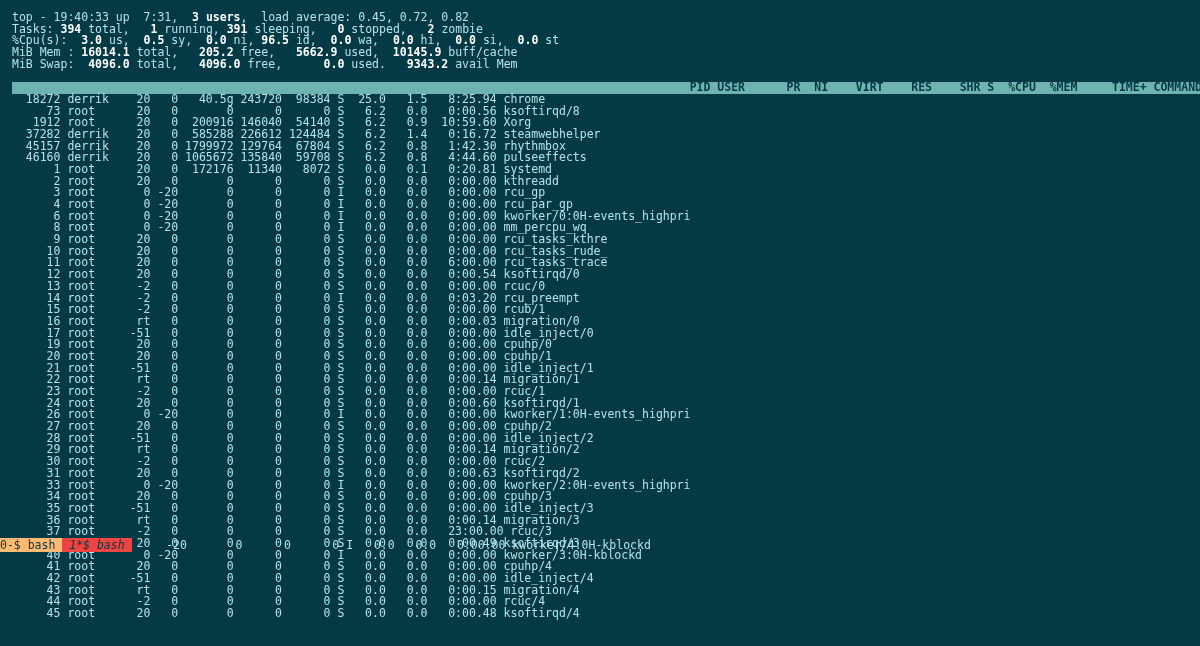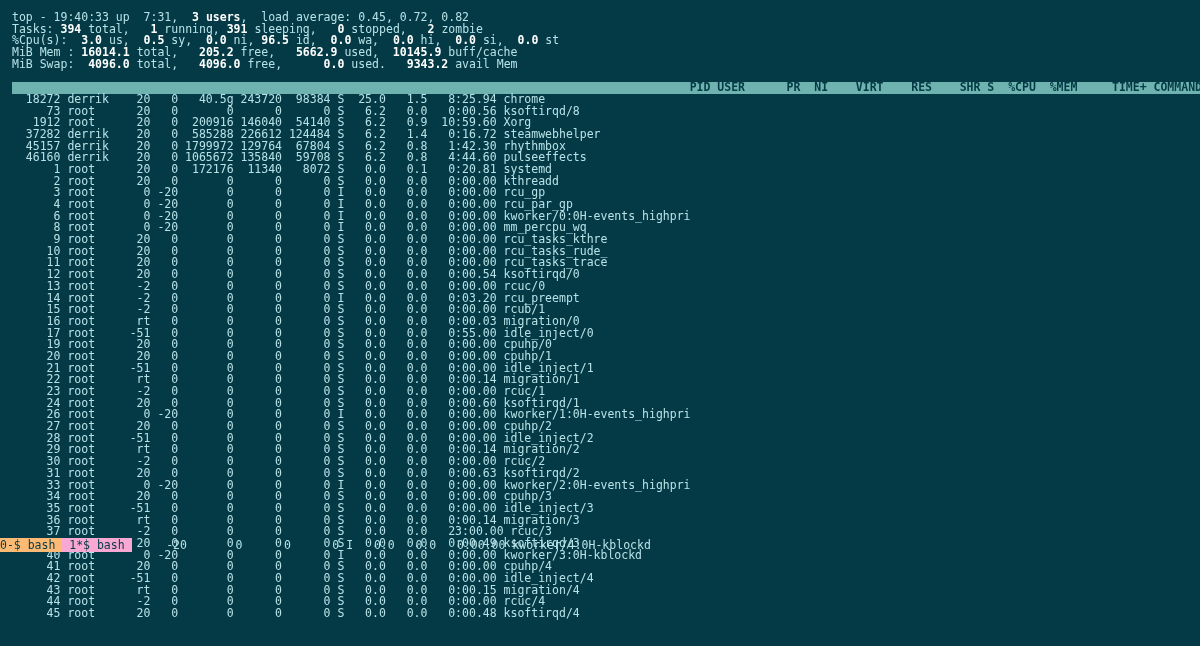--- a/index.html
+++ b/index.html
@@ -30,21 +30,21 @@
   .row-highlight { font-weight: bold; color: #ffffff; }
   .statusbar {
     position: absolute;
     bottom: 0;
     left: 0;
     height: 11.7px;
     white-space: pre;
     color: #b7e2e7;
   }
   .tab-inactive { background: #fdba74; color: #033a46; }
-  .tab-active   { background: #f9a8d4; color: #033a46; }
+  .tab-active   { background: #ef4444; color: #033a46; font-style: italic; }
 </style>
 </head>
 <body>
 
 <div class="terminal">
 
   <div class="line"><span class="dim">top - </span><span class="dim">19:40:33</span><span class="dim"> up  7:31,  </span><span class="bold">3 users</span><span class="dim">,  load average: </span><span class="dim">0.45, 0.72, 0.82</span></div>
 
   <div class="line"><span class="dim">Tasks: </span><span class="bold">394</span><span class="dim"> total,   </span><span class="bold">1</span><span class="dim"> running, </span><span class="bold">391</span><span class="dim"> sleeping,   </span><span class="bold">0</span><span class="dim"> stopped,   </span><span class="bold">2</span><span class="dim"> zombie</span></div>
 
@@ -66,27 +66,27 @@
       <div class="line"><span class="dim">  45157 derrik    20   0 1799972 129764  67804 S   6.2   0.8   1:42.30 rhythmbox</span></div>
       <div class="line"><span class="dim">  46160 derrik    20   0 1065672 135840  59708 S   6.2   0.8   4:44.60 pulseeffects</span></div>
       <div class="line"><span class="dim">      1 root      20   0  172176  11340   8072 S   0.0   0.1   0:20.81 systemd</span></div>
       <div class="line"><span class="dim">      2 root      20   0       0      0      0 S   0.0   0.0   0:00.00 kthreadd</span></div>
       <div class="line"><span class="dim">      3 root       0 -20       0      0      0 I   0.0   0.0   0:00.00 rcu_gp</span></div>
       <div class="line"><span class="dim">      4 root       0 -20       0      0      0 I   0.0   0.0   0:00.00 rcu_par_gp</span></div>
       <div class="line"><span class="dim">      6 root       0 -20       0      0      0 I   0.0   0.0   0:00.00 kworker/0:0H-events_highpri</span></div>
       <div class="line"><span class="dim">      8 root       0 -20       0      0      0 I   0.0   0.0   0:00.00 mm_percpu_wq</span></div>
       <div class="line"><span class="dim">      9 root      20   0       0      0      0 S   0.0   0.0   0:00.00 rcu_tasks_kthre</span></div>
       <div class="line"><span class="dim">     10 root      20   0       0      0      0 S   0.0   0.0   0:00.00 rcu_tasks_rude_</span></div>
-      <div class="line"><span class="dim">     11 root      20   0       0      0      0 S   0.0   0.0   0:00.00 rcu_tasks_trace</span></div>
+      <div class="line"><span class="dim">     11 root      20   0       0      0      0 S   0.0   0.0   6:00.00 rcu_tasks_trace</span></div>
       <div class="line"><span class="dim">     12 root      20   0       0      0      0 S   0.0   0.0   0:00.54 ksoftirqd/0</span></div>
       <div class="line"><span class="dim">     13 root      -2   0       0      0      0 S   0.0   0.0   0:00.00 rcuc/0</span></div>
       <div class="line"><span class="dim">     14 root      -2   0       0      0      0 I   0.0   0.0   0:03.20 rcu_preempt</span></div>
       <div class="line"><span class="dim">     15 root      -2   0       0      0      0 S   0.0   0.0   0:00.00 rcub/1</span></div>
       <div class="line"><span class="dim">     16 root      rt   0       0      0      0 S   0.0   0.0   0:00.03 migration/0</span></div>
-      <div class="line"><span class="dim">     17 root     -51   0       0      0      0 S   0.0   0.0   0:55.00 idle_inject/0</span></div>
+      <div class="line"><span class="dim">     17 root     -51   0       0      0      0 S   0.0   0.0   0:00.00 idle_inject/0</span></div>
       <div class="line"><span class="dim">     19 root      20   0       0      0      0 S   0.0   0.0   0:00.00 cpuhp/0</span></div>
       <div class="line"><span class="dim">     20 root      20   0       0      0      0 S   0.0   0.0   0:00.00 cpuhp/1</span></div>
       <div class="line"><span class="dim">     21 root     -51   0       0      0      0 S   0.0   0.0   0:00.00 idle_inject/1</span></div>
       <div class="line"><span class="dim">     22 root      rt   0       0      0      0 S   0.0   0.0   0:00.14 migration/1</span></div>
       <div class="line"><span class="dim">     23 root      -2   0       0      0      0 S   0.0   0.0   0:00.00 rcuc/1</span></div>
       <div class="line"><span class="dim">     24 root      20   0       0      0      0 S   0.0   0.0   0:00.60 ksoftirqd/1</span></div>
       <div class="line"><span class="dim">     26 root       0 -20       0      0      0 I   0.0   0.0   0:00.00 kworker/1:0H-events_highpri</span></div>
       <div class="line"><span class="dim">     27 root      20   0       0      0      0 S   0.0   0.0   0:00.00 cpuhp/2</span></div>
       <div class="line"><span class="dim">     28 root     -51   0       0      0      0 S   0.0   0.0   0:00.00 idle_inject/2</span></div>
       <div class="line"><span class="dim">     29 root      rt   0       0      0      0 S   0.0   0.0   0:00.14 migration/2</span></div>

